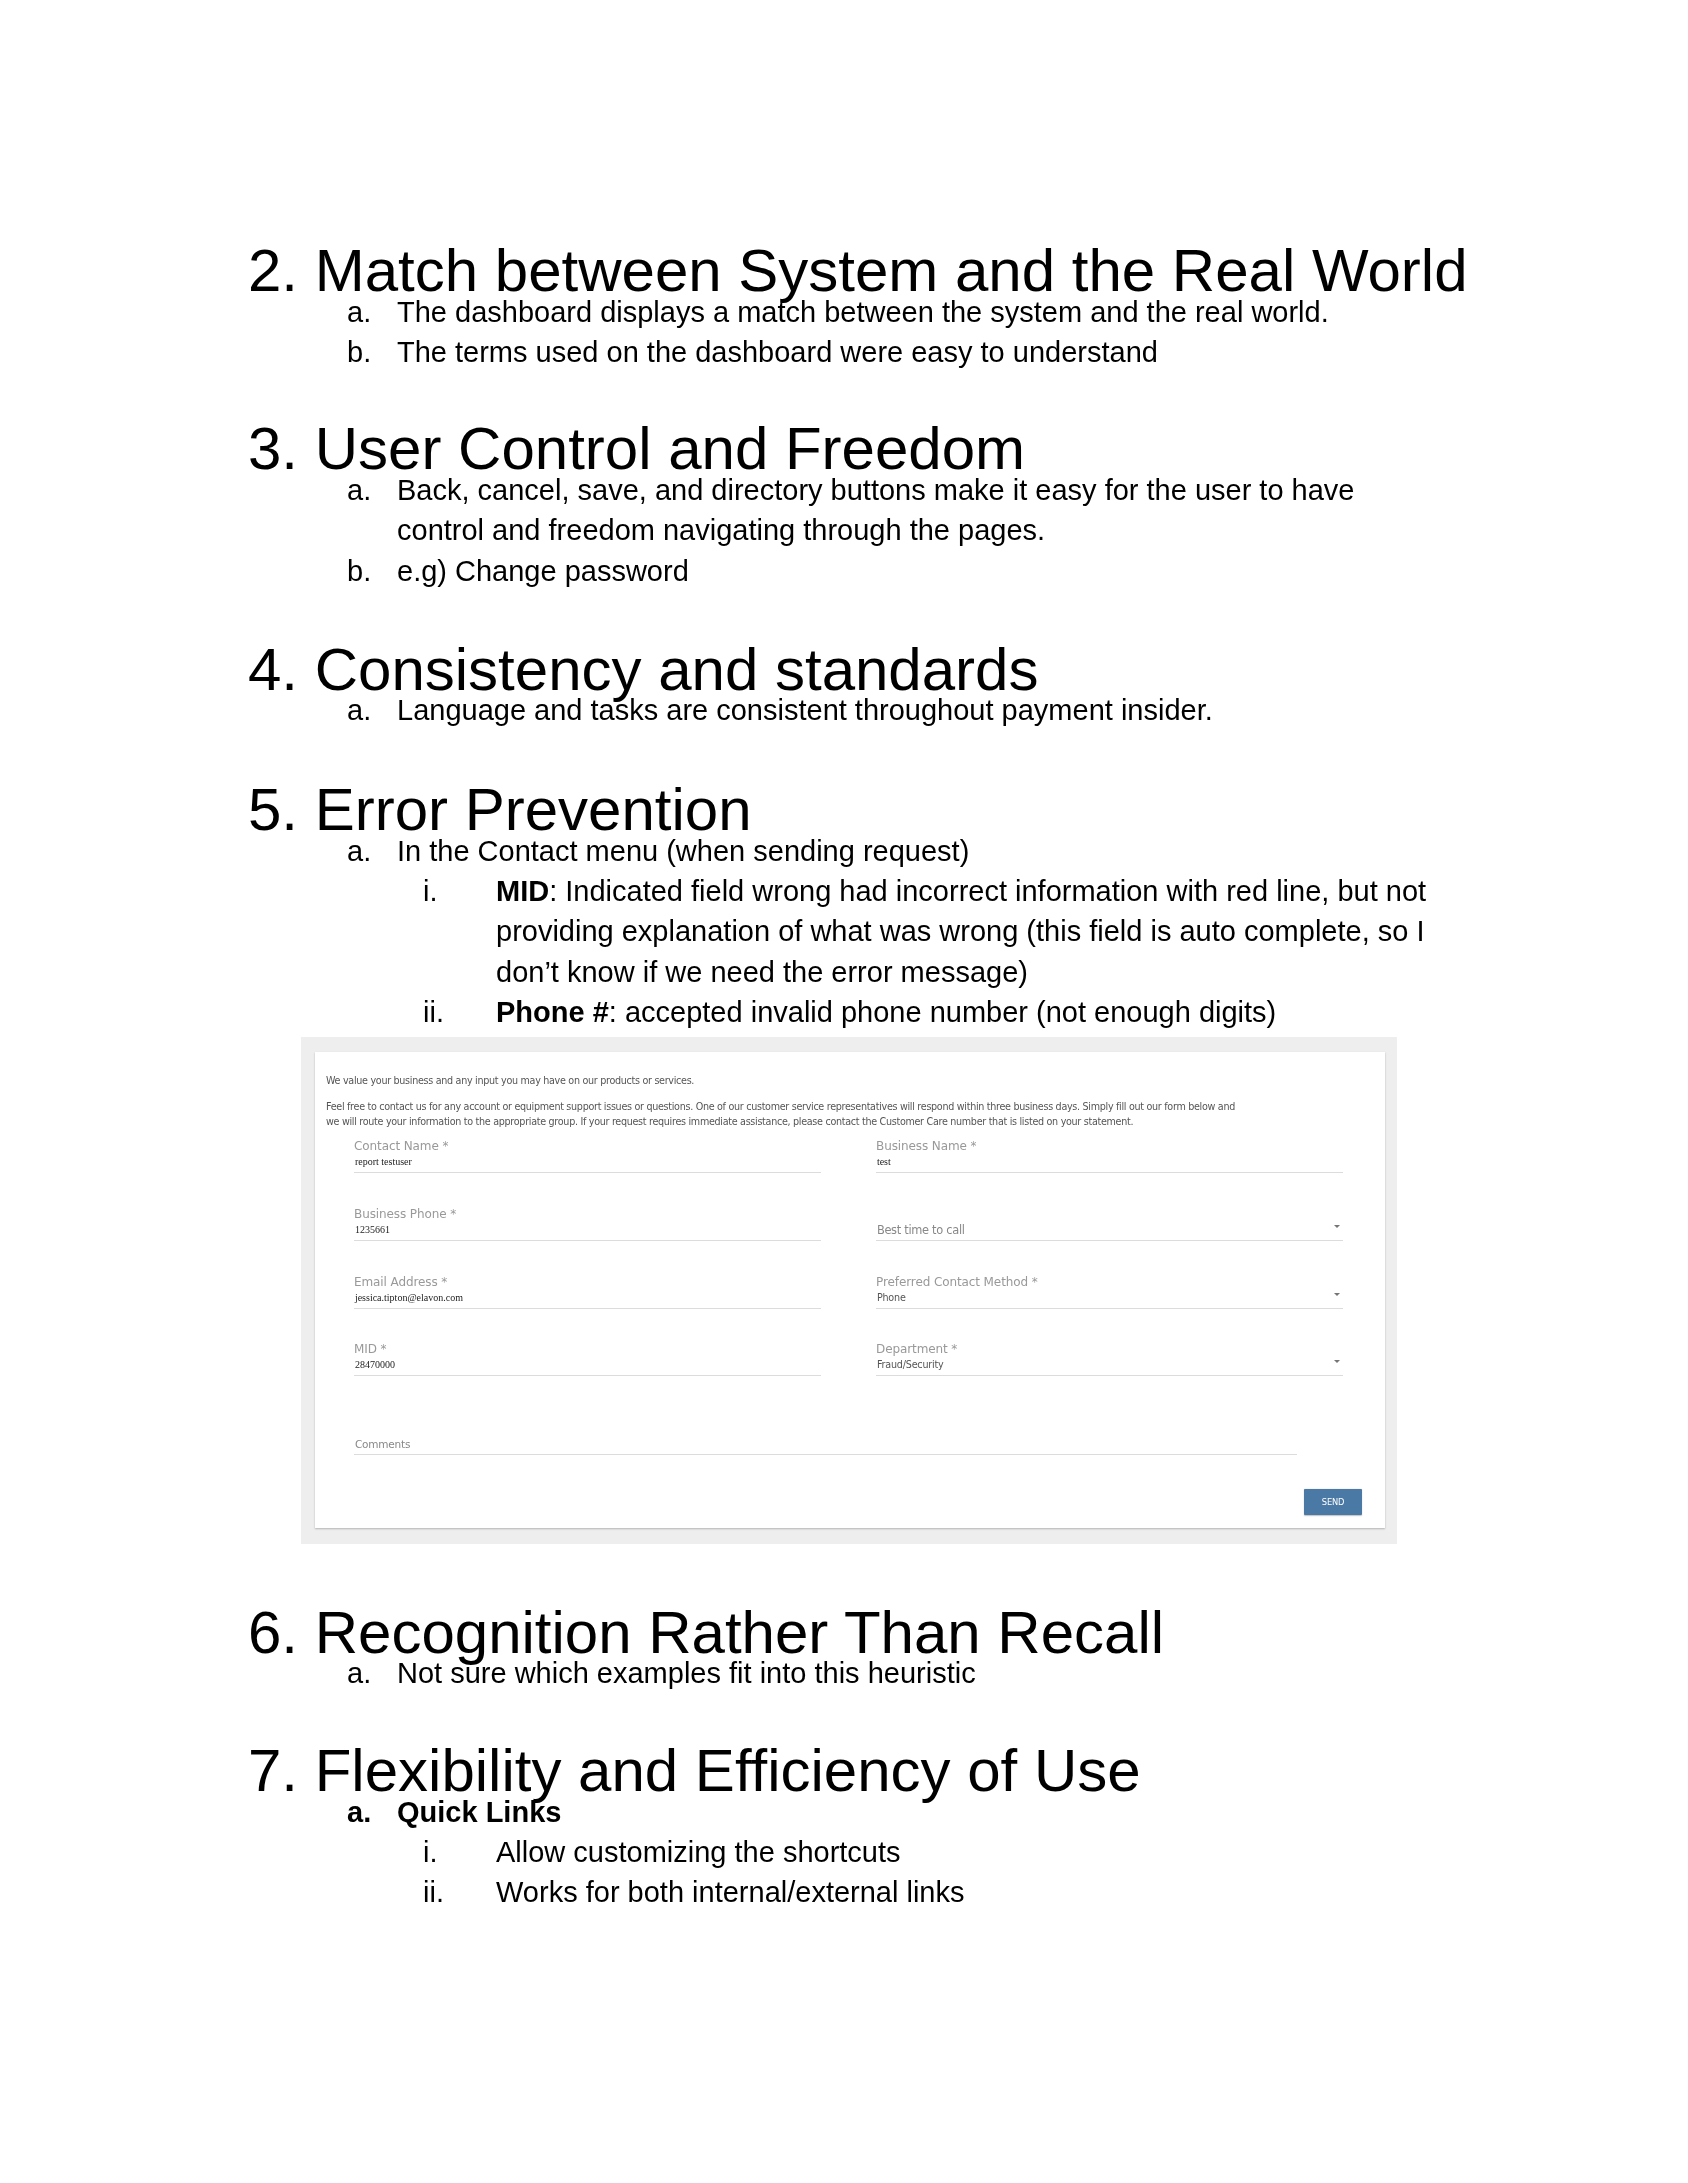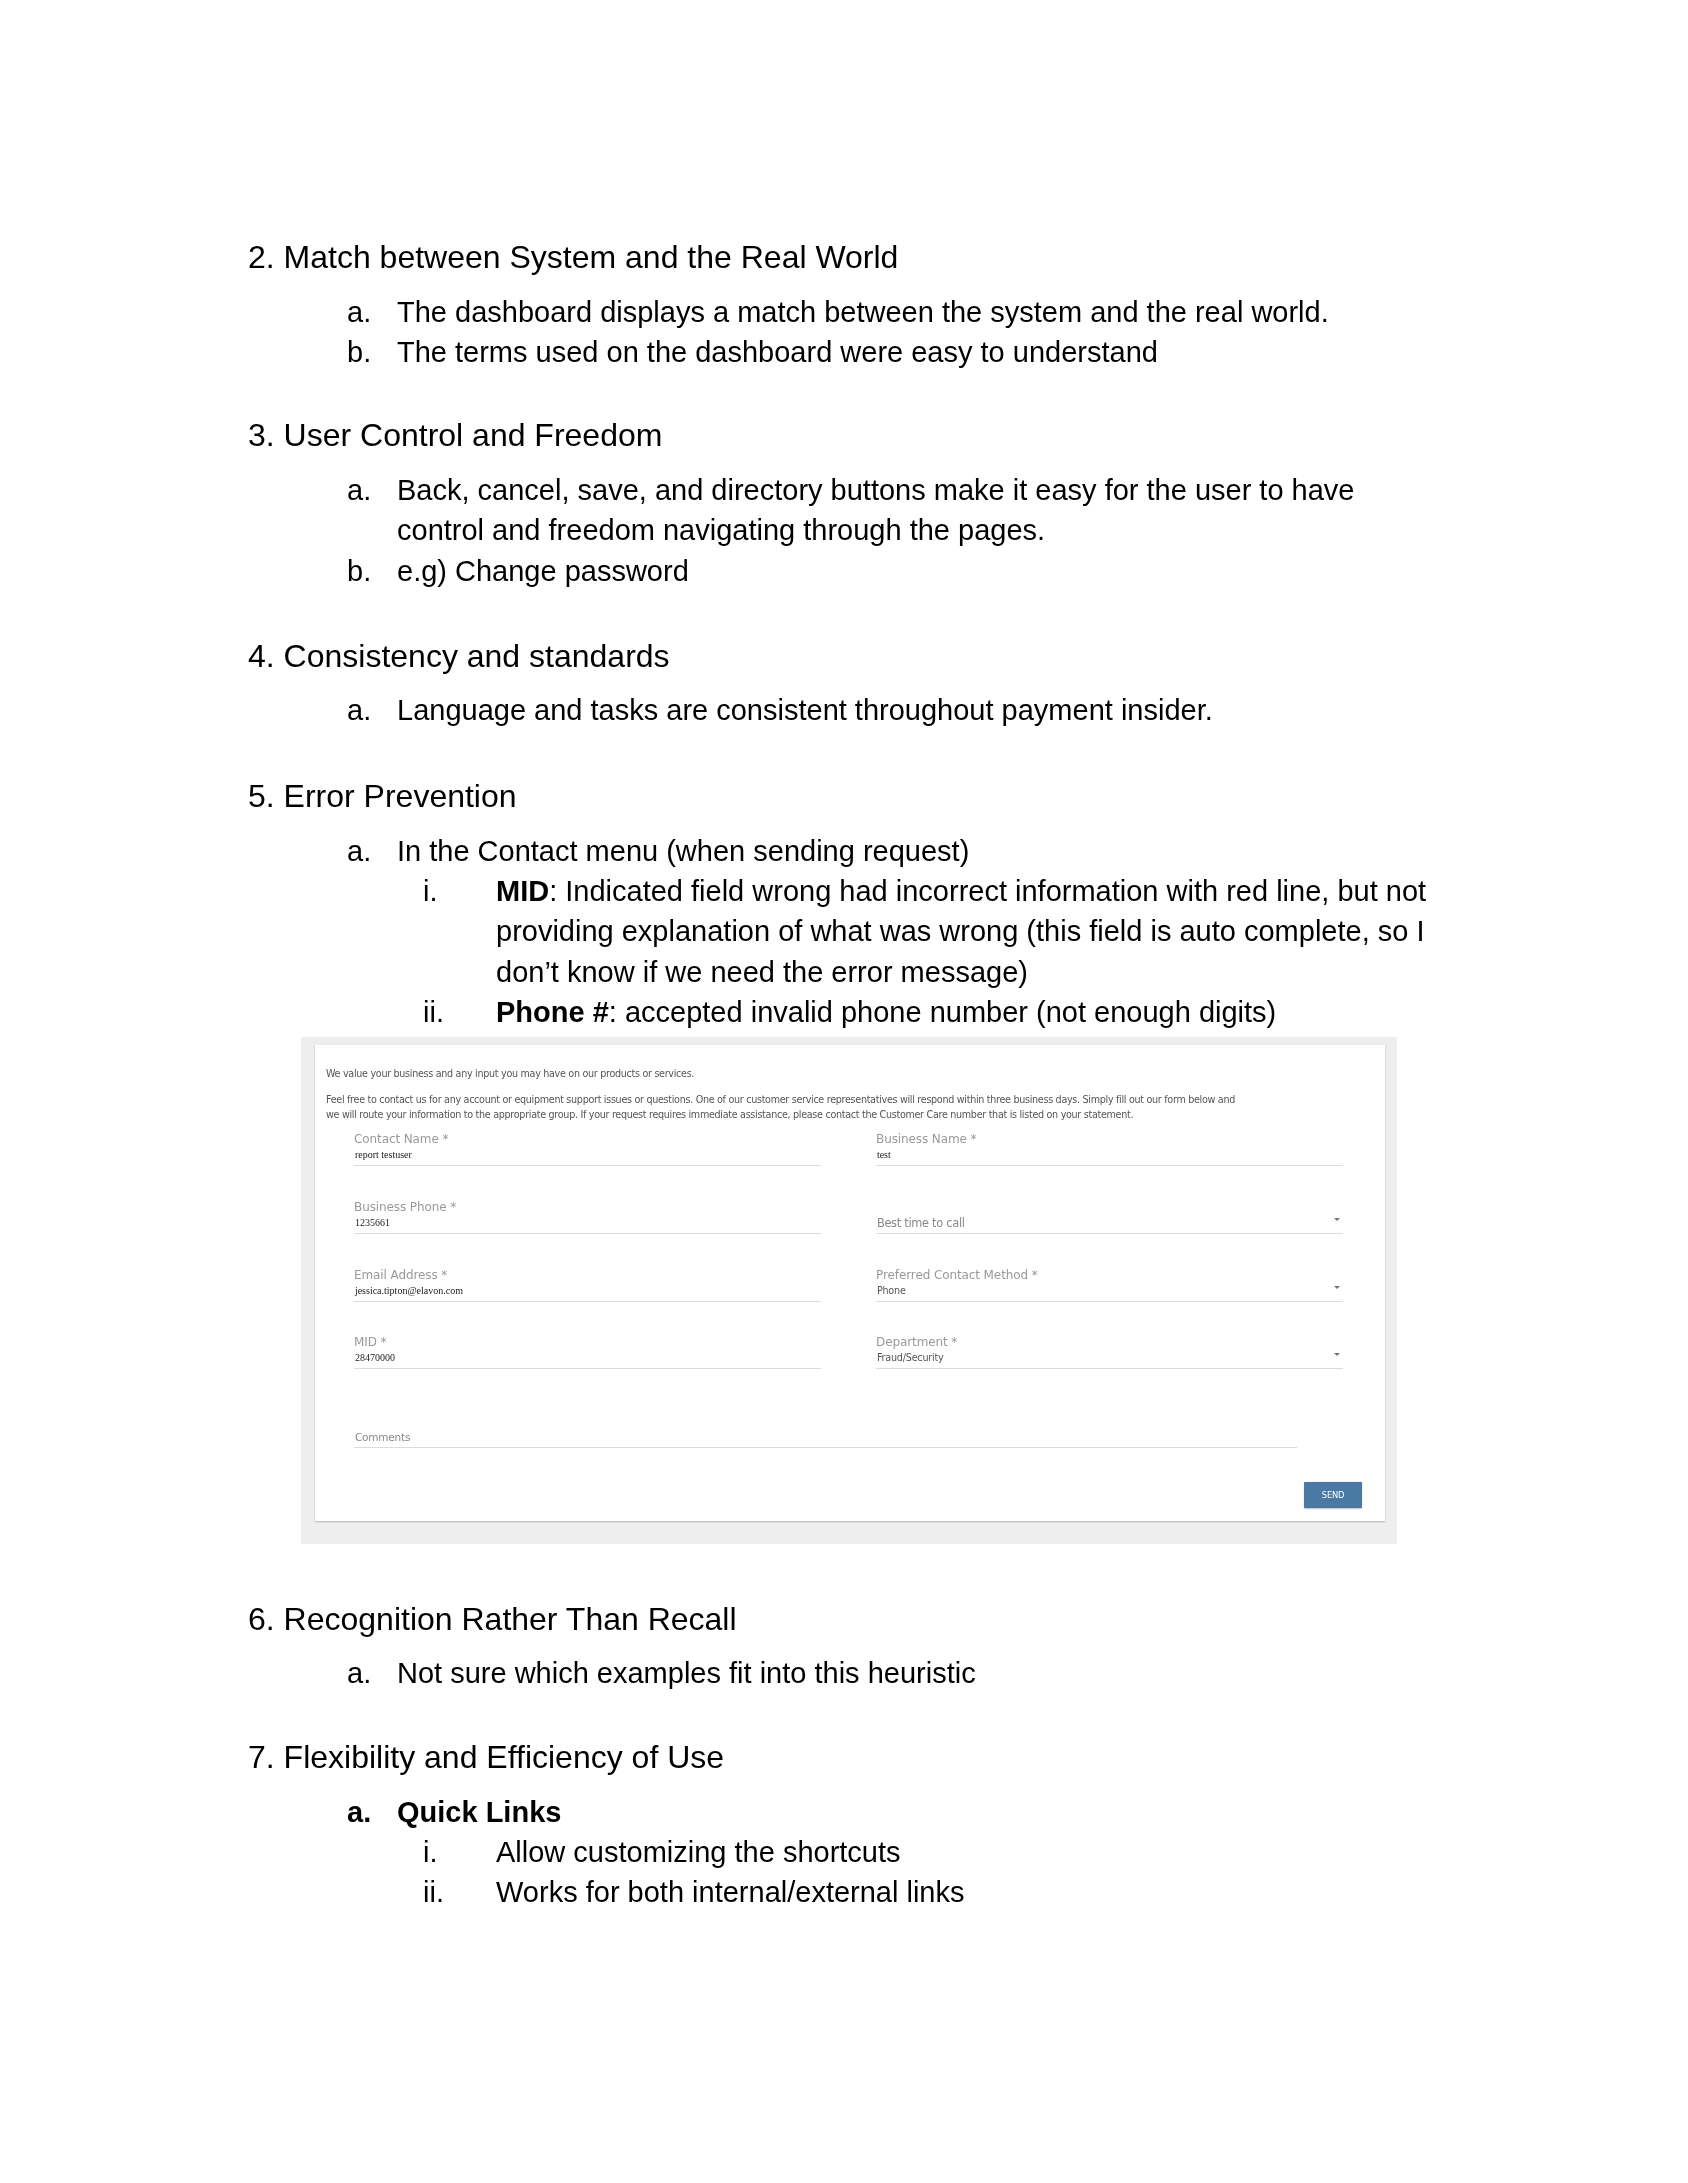--- a/index.html
+++ b/index.html
@@ -1,28 +1,28 @@
 <!DOCTYPE html>
 <html style="font-size:7px"><head>
 <meta charset="utf-8">
 <style>
   html, body { margin: 0; padding: 0; background: #ffffff; }
   body { width: 1689px; height: 2185px; position: relative; overflow: hidden;
          font-family: "Liberation Sans", sans-serif; color: #000; }
-  .h { position: absolute; left: 248px; font-size: 32px; line-height: 1; white-space: nowrap; }
+  .h { position: absolute; left: 248px; font-size: 60px; line-height: 1; white-space: nowrap; }
   .li { position: absolute; font-size: 29px; line-height: 1; white-space: nowrap; }
   .m1 { position: absolute; left: 347px; }
   .t1 { position: absolute; left: 397px; }
   .m2 { position: absolute; left: 423px; }
   .t2 { position: absolute; left: 496px; }
   b { font-weight: bold; }
 
   
   .shot { position: absolute; left: 301px; top: 1037px; width: 1096px; height: 507px; background: #eeeeee; }
-  .card { position: absolute; left: 14px; top: 8px; width: 1070px; height: 476px; background: #ffffff;
+  .card { position: absolute; left: 14px; top: 15px; width: 1070px; height: 476px; background: #ffffff;
           box-shadow: 0 1.3px 1.7px rgba(0,0,0,0.25); font-family: "DejaVu Sans", sans-serif; }
   .intro { position: absolute; left: 11px; color: #555; font-size: 9.6px; letter-spacing: -0.3px; white-space: nowrap; }
   .field { position: absolute; width: 467px; height: 41px; }
   .flabel { position: absolute; left: 0; top: 0; font-size: 12px; color: #999; letter-spacing: -0.1px; }
   .fval { position: absolute; left: 0.9px; top: 16.6px; font-size: 10px; color: #222; font-family: Liberation Serif, serif; }
   .fval.sel { font-family: "DejaVu Sans", sans-serif; font-size: 9.6px; color: #555; letter-spacing: -0.2px; }
   .fval.ph { color: #888; font-size: 11.4px; top: 15.7px; font-family: "DejaVu Sans", sans-serif; letter-spacing: -0.3px; }
   .fline { position: absolute; left: 0; right: 0; top: 33px; height: 0.9px; background: #dcdcdc; }
   .caret { position: absolute; right: 3.5px; top: 18.3px; width: 0; height: 0;
            border-left: 3.1px solid transparent; border-right: 3.1px solid transparent; border-top: 3.9px solid #757575; }

